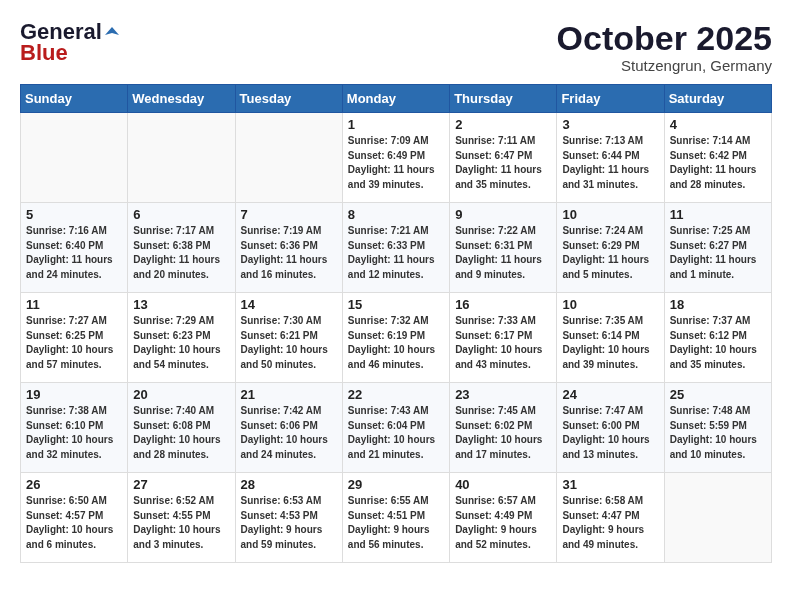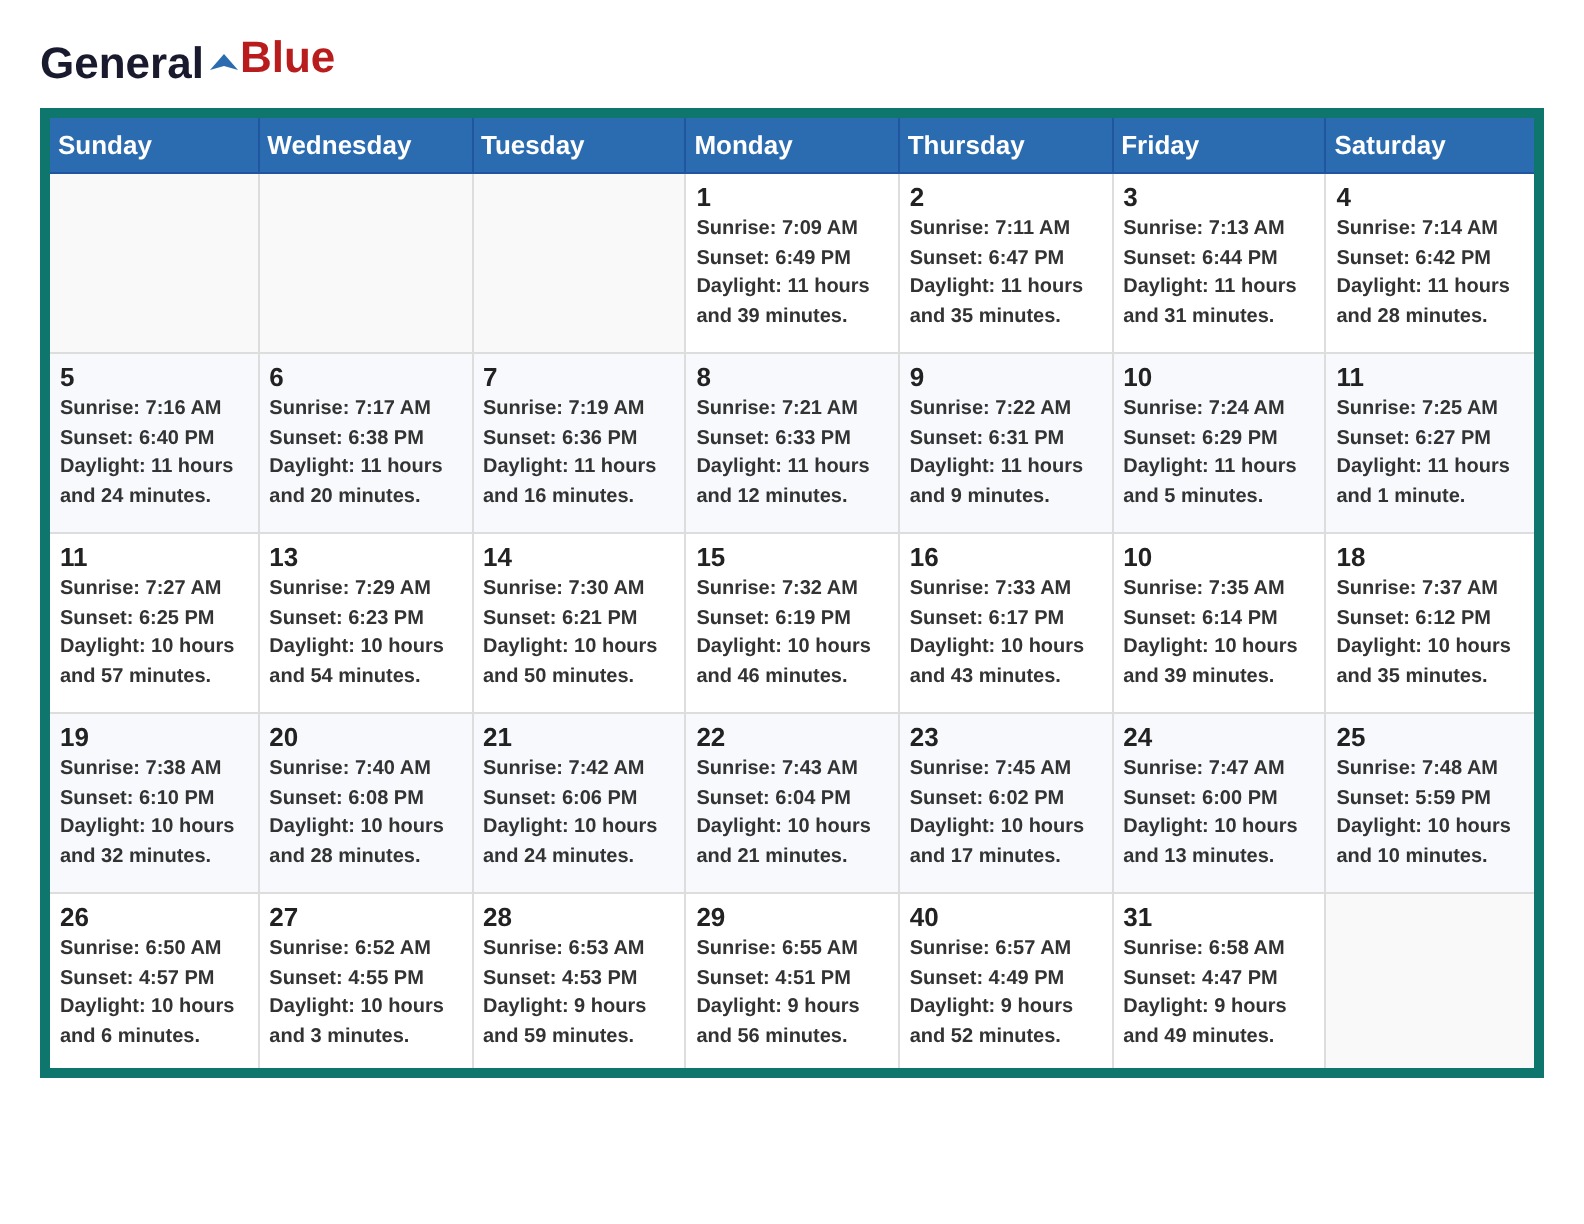--- a/index.html
+++ b/index.html
@@ -11,20 +11,21 @@
       padding: 20px;
     }
     .header {
       display: flex;
       justify-content: space-between;
       align-items: flex-start;
       margin-bottom: 10px;
     }
     .logo {
       display: flex;
+      flex-direction: column;
       align-items: flex-start;
     }
     .logo-text {
       font-size: 22px;
       font-weight: bold;
       color: #1a1a2e;
       line-height: 1.1;
     }
     .title-block {
       text-align: right;
@@ -35,21 +36,21 @@
       color: #1a1a2e;
       line-height: 1.1;
     }
     .subtitle {
       font-size: 15px;
       color: #444;
     }
     .calendar {
       width: 100%;
       border-collapse: collapse;
-      border: 5px solid #0f766e;
+      border: 1px solid #0f766e;
     }
     .calendar th {
       background: #2b6cb0;
       color: #fff;
       font-size: 13px;
       font-weight: bold;
       padding: 6px 4px;
       text-align: left;
       border: 1px solid #2056a0;
     }
@@ -92,20 +93,24 @@
   <div class="logo">
     <div style="display:flex;align-items:center;gap:2px;">
       <span class="logo-text">
         <span style="color:#1a1a2e;">General</span><svg width="16" height="16" viewBox="0 0 16 16" style="display:inline;vertical-align:middle;margin-left:2px;">
             <polygon points="8,2 15,10 8,8 1,10" fill="#2b6cb0"></polygon>
           </svg>
       </span>
     </div>
     <span style="font-size:22px;font-weight:bold;color:#b91c1c;margin-top:-4px;">Blue</span>
   </div>
+  <div class="title-block">
+    <div class="month-title">October 2025</div>
+    <div class="subtitle">Stutzengrun, Germany</div>
+  </div>
 </div>
 
 <table class="calendar">
   <thead>
     <tr>
     <th>Sunday</th>
         <th>Wednesday</th>
         <th>Tuesday</th>
         <th>Monday</th>
         <th>Thursday</th>

